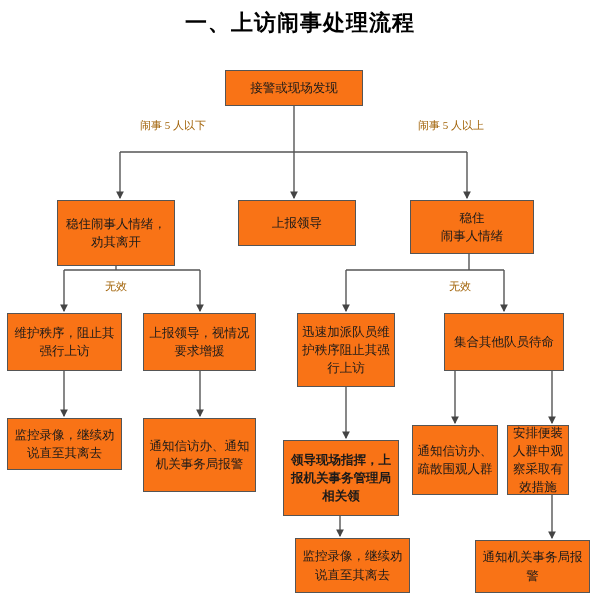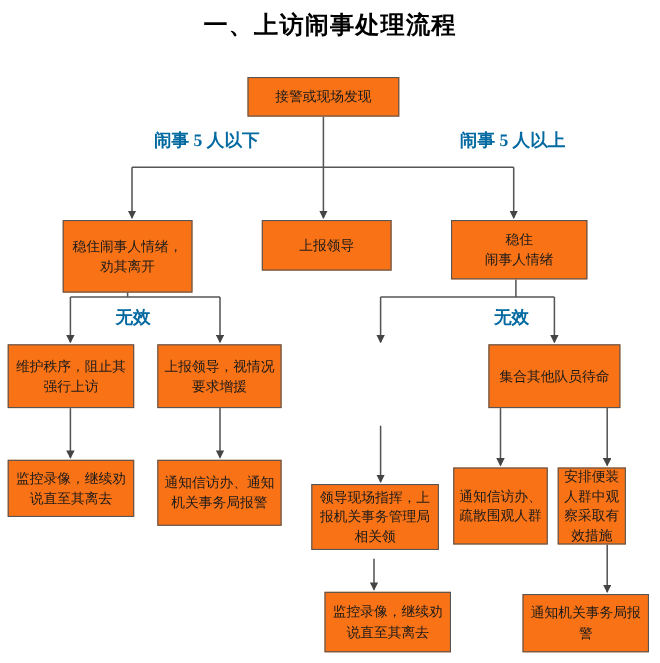--- a/index.html
+++ b/index.html
@@ -49,23 +49,23 @@
     padding: 2px 4px;
     z-index: 2;
   }
   .node span {
     display: block;
     width: 100%;
   }
   .edge-label {
     position: absolute;
     font-family: "Liberation Serif", "DejaVu Serif", serif;
-    font-size: 16px;
-    font-weight: bold;
-    color: #0369a1;
+    font-size: 11px;
+    font-weight: normal;
+    color: #a16207;
     white-space: nowrap;
     z-index: 3;
   }
 </style>
 </head>
 <body>
 
 <div id="page">
 
   <div id="title">一、上访闹事处理流程</div>
@@ -124,34 +124,37 @@
   </div>
 
   <div class="node" style="left:7px; top:313px; width:115px; height:58px;">
     <span>维护秩序，阻止其强行上访</span>
   </div>
 
   <div class="node" style="left:143px; top:313px; width:113px; height:58px;">
     <span>上报领导，视情况要求增援</span>
   </div>
 
+  <div class="node" style="left:297px; top:313px; width:98px; height:74px;">
+    <span>迅速加派队员维护秩序阻止其强行上访</span>
+  </div>
 
   <div class="node" style="left:444px; top:313px; width:120px; height:58px;">
     <span>集合其他队员待命</span>
   </div>
 
   <div class="node" style="left:7px; top:418px; width:115px; height:52px;">
     <span>监控录像，继续劝说直至其离去</span>
   </div>
 
-  <div class="node" style="left:143px; top:418px; width:113px; height:60px;">
+  <div class="node" style="left:143px; top:418px; width:113px; height:74px;">
     <span>通知信访办、通知机关事务局报警</span>
   </div>
 
-  <div class="node" style="left:283px; top:440px; width:116px; height:60px;">
+  <div class="node" style="left:283px; top:440px; width:116px; height:76px;font-weight:bold;">
     <span>领导现场指挥，上报机关事务管理局相关领</span>
   </div>
 
   <div class="node" style="left:412px; top:425px; width:86px; height:70px;">
     <span>通知信访办、疏散围观人群</span>
   </div>
 
   <div class="node" style="left:507px; top:425px; width:62px; height:70px;">
     <span>安排便装人群中观察采取有效措施</span>
   </div>

